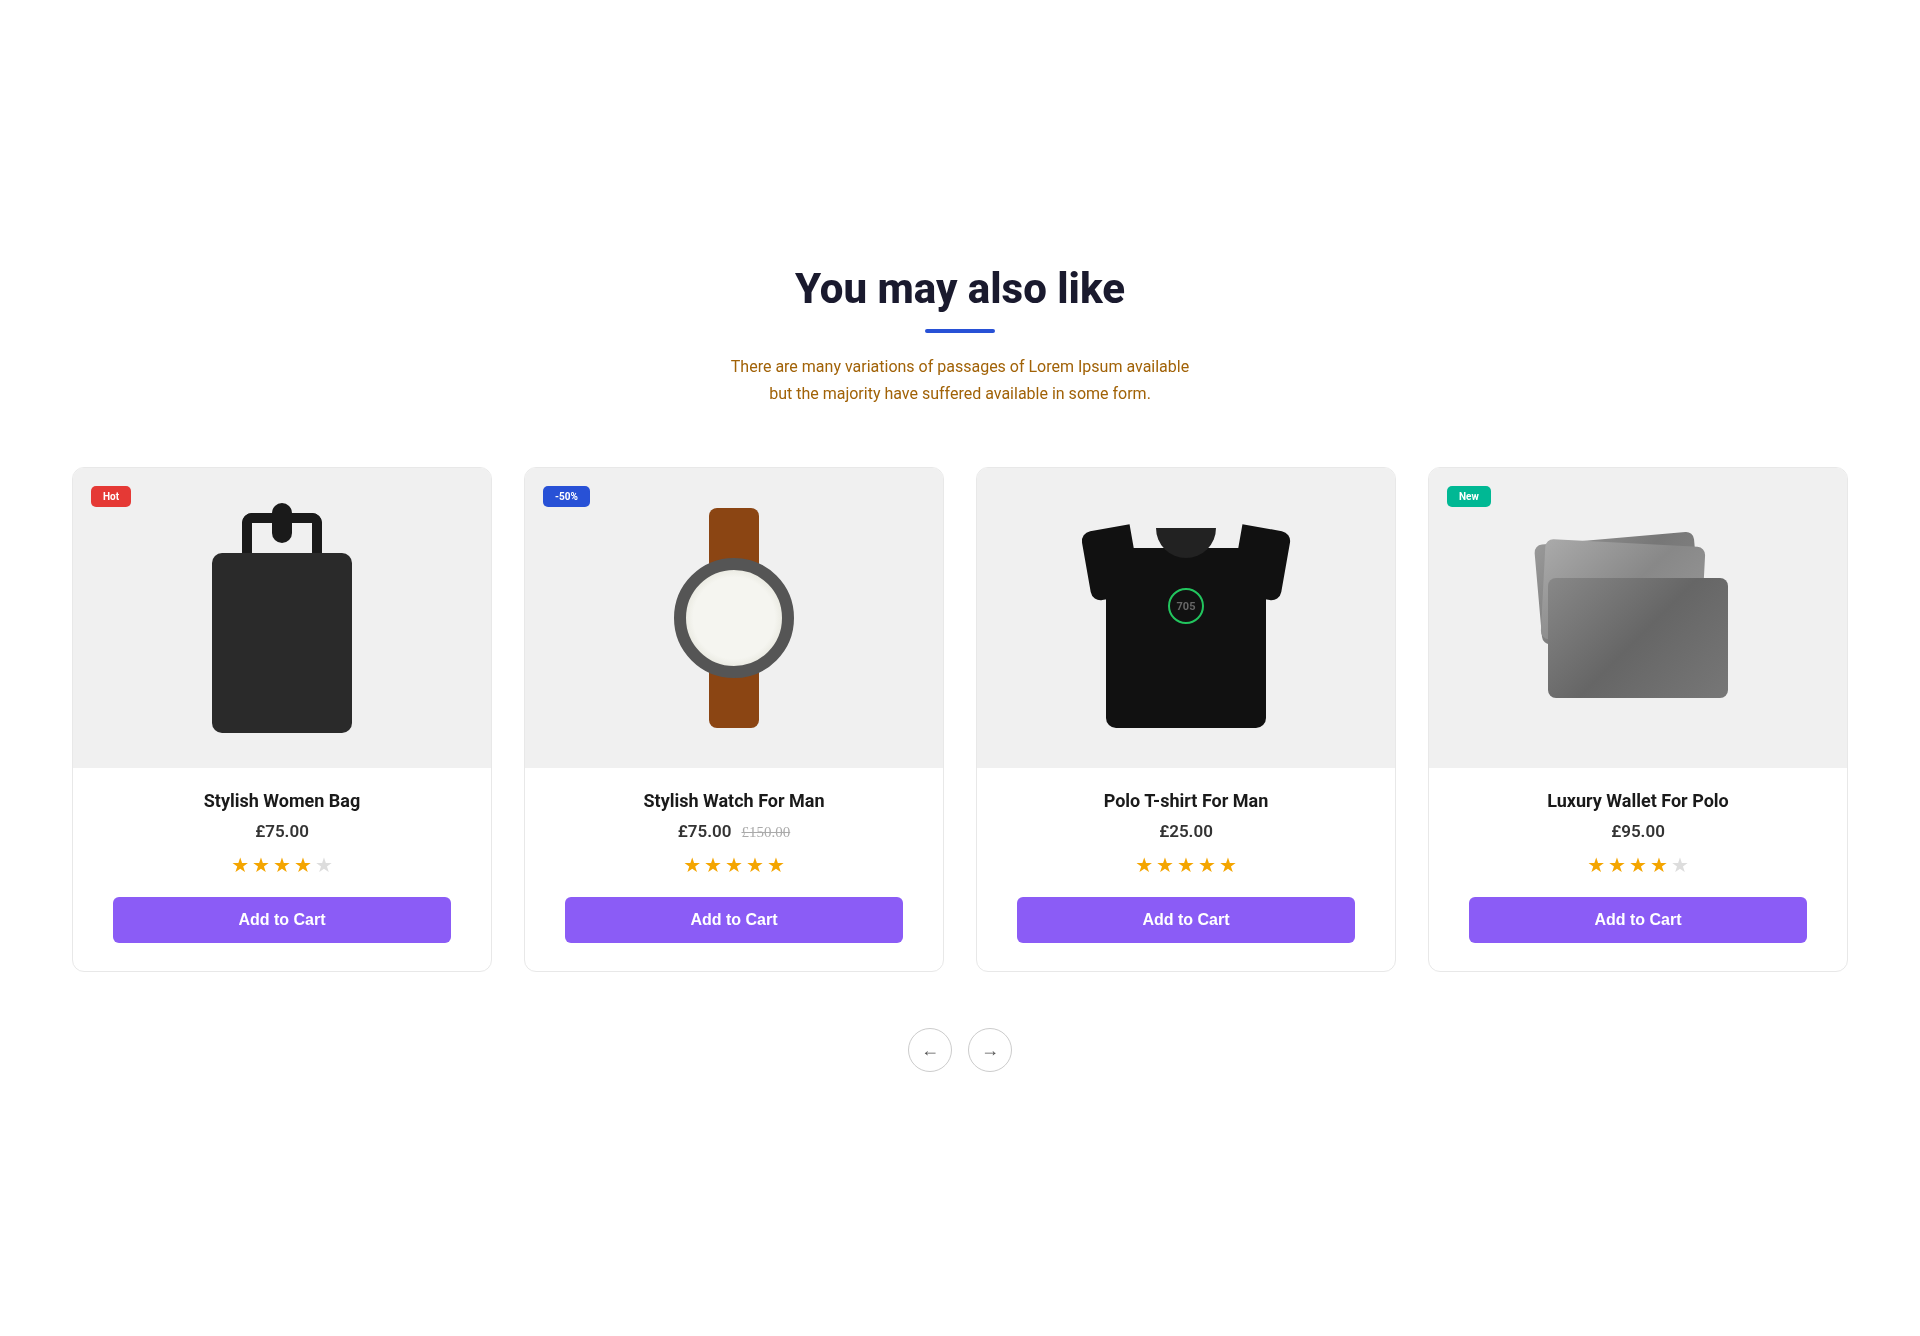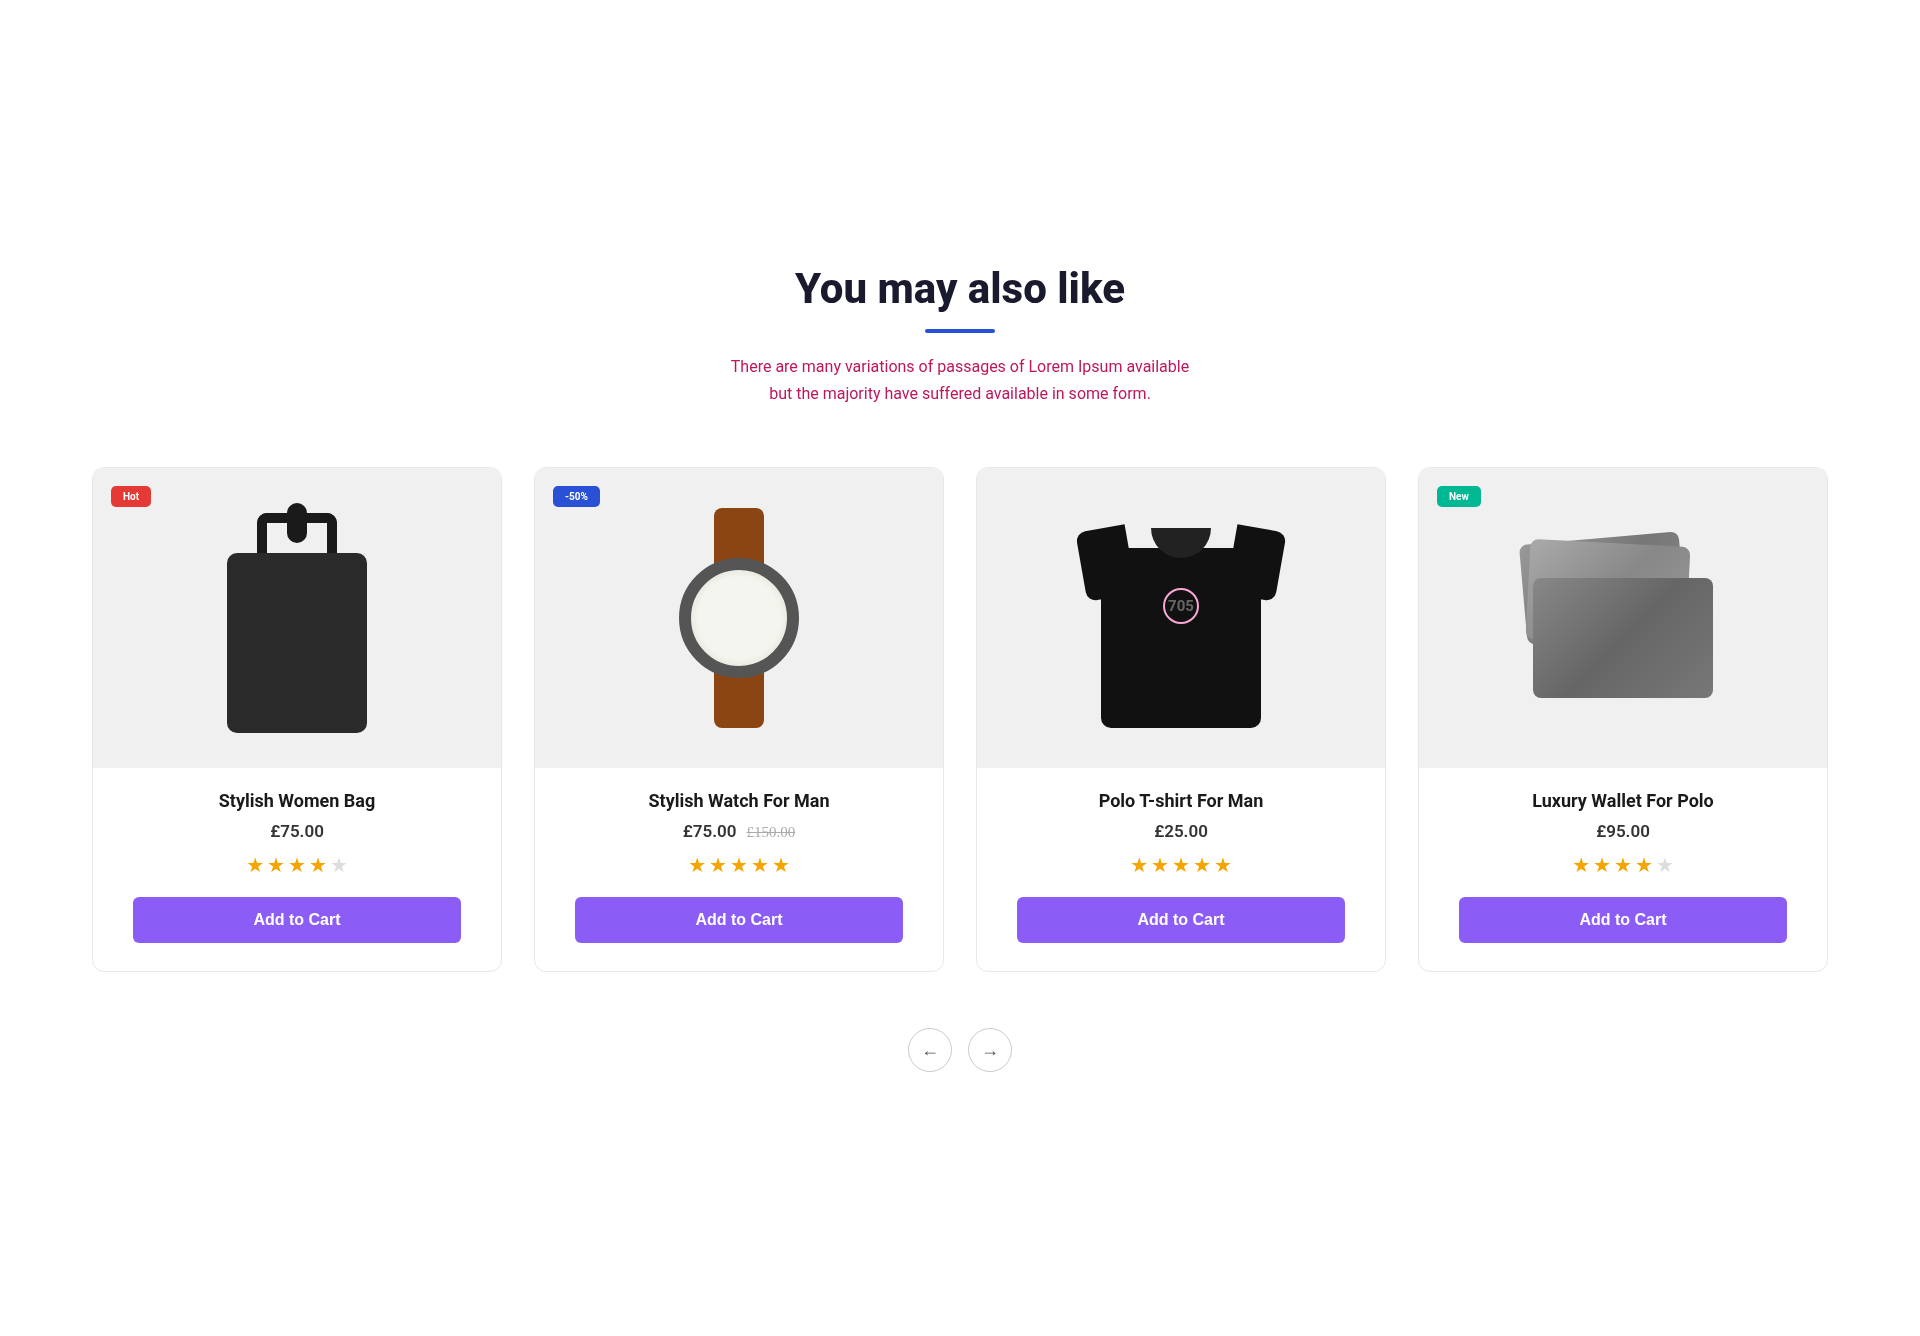--- a/index.html
+++ b/index.html
@@ -13,21 +13,21 @@
       background: #ffffff;
       color: #222;
       min-height: 100vh;
       display: flex;
       align-items: center;
       justify-content: center;
     }
 
     .section-wrapper {
       width: 1920px;
-      padding: 80px 92px;
+      padding: 80px 72px;
       display: flex;
       flex-direction: column;
       align-items: center;
     }
 
     .section-header {
       text-align: center;
       margin-bottom: 60px;
     }
 
@@ -41,21 +41,21 @@
     .section-underline {
       width: 70px;
       height: 4px;
       background: #2851d6;
       margin: 0 auto 20px auto;
       border-radius: 2px;
     }
 
     .section-subtitle {
       font-size: 16px;
-      color: #be185d;
+      color: #a16207;
       line-height: 1.7;
     }
 
     .products-grid {
       display: grid;
       grid-template-columns: repeat(4, 1fr);
       gap: 32px;
       width: 100%;
       margin-bottom: 56px;
     }
@@ -232,29 +232,29 @@
       border-radius: 0 10px 10px 0;
       position: absolute;
       top: 20px;
       right: 0;
       transform: rotate(10deg);
     }
 
     .tshirt-logo {
       width: 36px;
       height: 36px;
-      border: 2px solid #f9a8d4;
+      border: 2px solid #22c55e;
       border-radius: 50%;
       position: absolute;
       bottom: 80px;
       left: 76px;
       display: flex;
       align-items: center;
       justify-content: center;
-      font-size: 15px;
+      font-size: 11px;
       color: #666;
       font-weight: bold;
     }
 
     
     .img-wallet {
       width: 200px;
       height: 160px;
       position: relative;
     }

